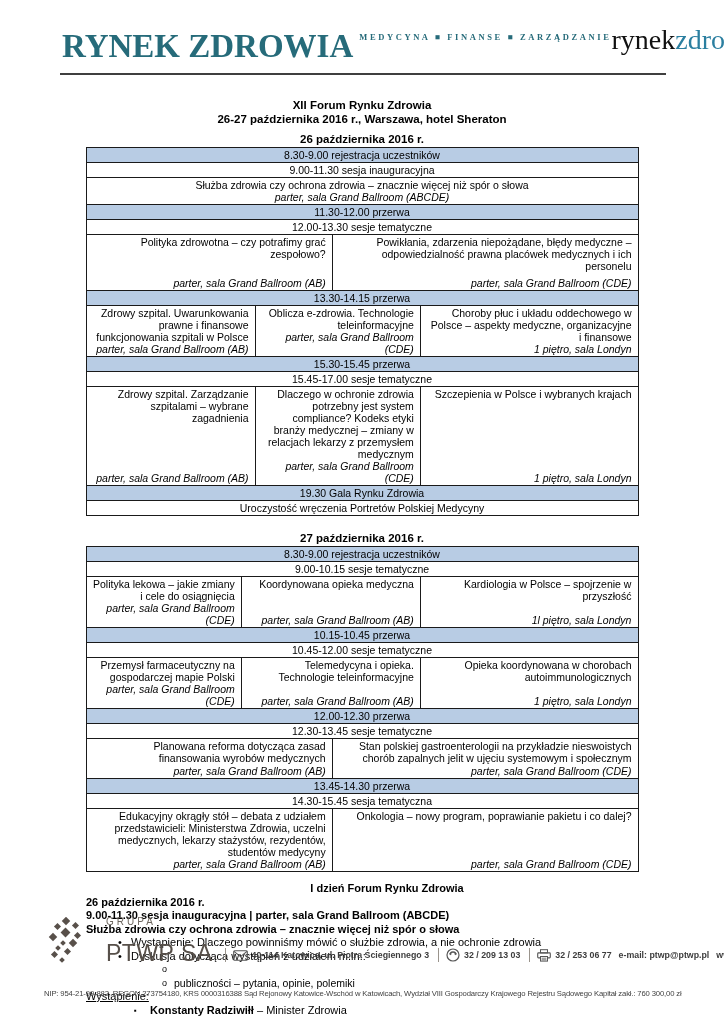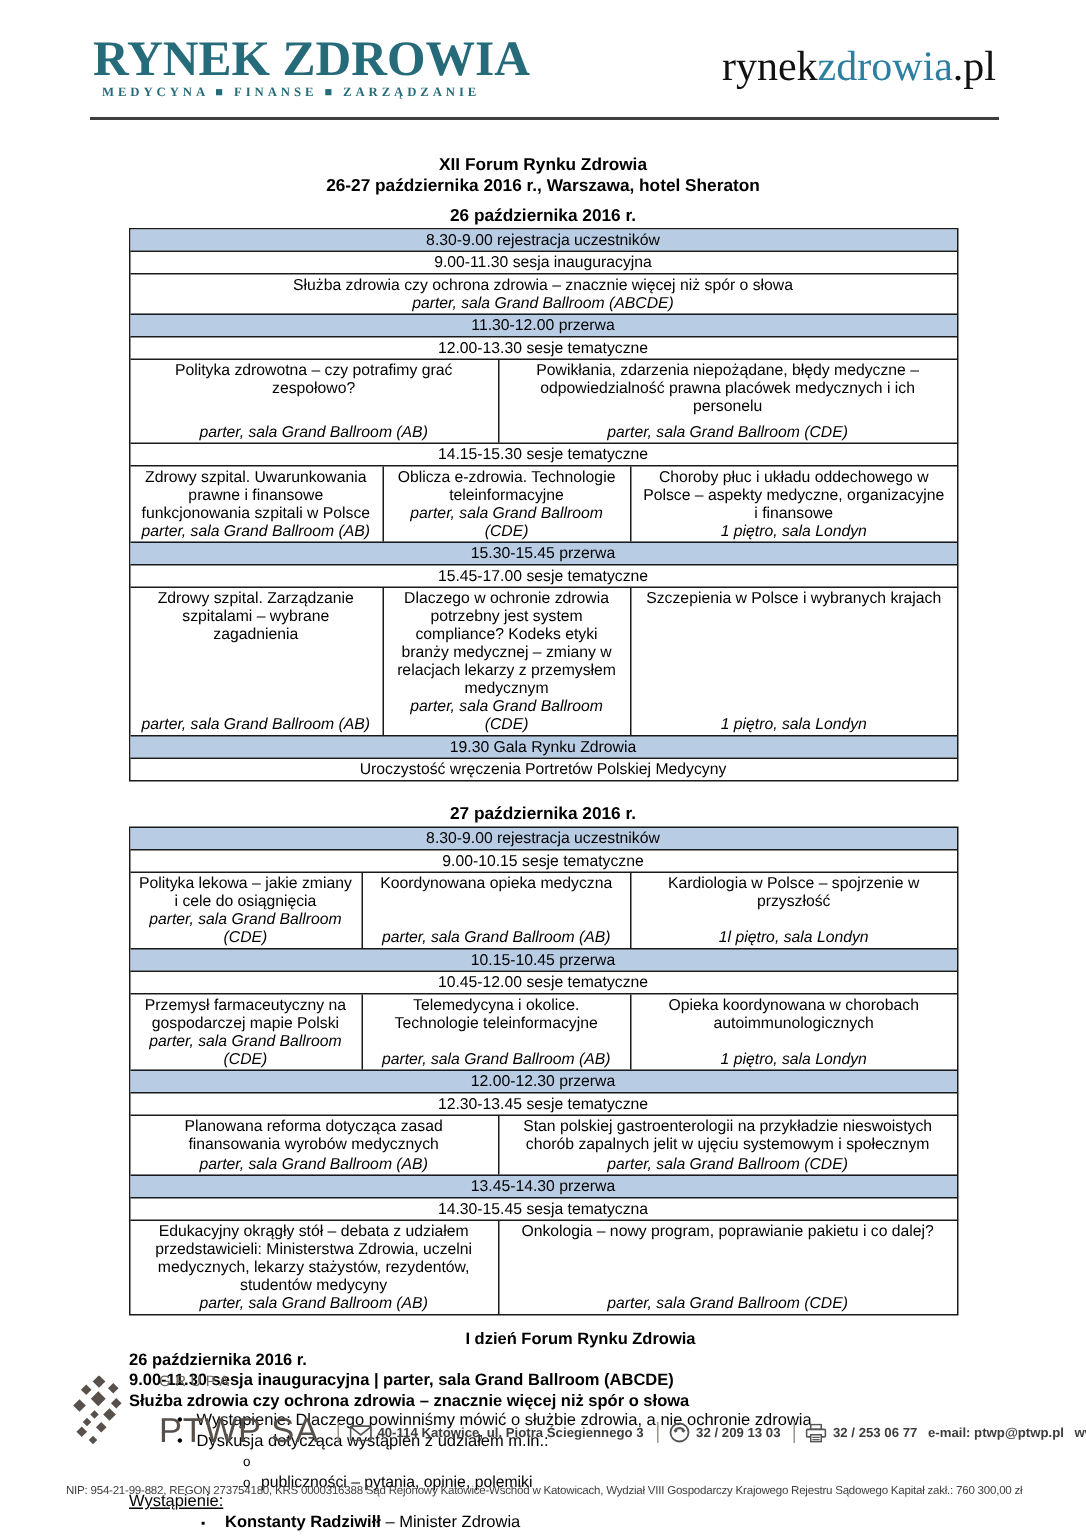--- a/index.html
+++ b/index.html
@@ -15,21 +15,21 @@
     width:724px;height:1024px;position:relative;overflow:hidden;
     background:#ffffff;color:#000;
     font-family:"Liberation Sans", sans-serif;
   }
   
   .masthead{
     margin:0 58px 0 60px;padding:25px 2px 12px 2px;
     border-bottom:2px solid #3f3f3f;
     display:flex;justify-content:space-between;align-items:flex-end;
   }
-  .brand-left{display:flex;flex-direction:column;justify-content:space-between;}
+  .brand-left{display:flex;flex-direction:row;justify-content:space-between;}
   .logo-main{
     font-family:"Liberation Serif", serif;font-weight:bold;
     font-size:33px;line-height:30px;color:var(--teal);
     text-transform:uppercase;letter-spacing:0px;white-space:nowrap;
   }
   .logo-sub{
     font-family:"Liberation Serif", serif;font-weight:bold;
     font-size:8.5px;letter-spacing:2.6px;color:var(--teal);
     text-transform:uppercase;margin-top:1px;padding-left:6px;white-space:nowrap;
   }
@@ -40,21 +40,21 @@
   .site-logo .teal{color:var(--site_teal);}
   
   .doc-title{margin-top:23px;text-align:center;font-weight:bold;font-size:11.5px;line-height:14px;}
   .day-heading{text-align:center;font-weight:bold;font-size:11.5px;margin-top:7px;margin-bottom:2px;}
   
   .sched{width:553px;margin:0 auto;border:1px solid var(--border);font-size:10.5px;line-height:12px;}
   .t-row{border-top:1px solid var(--border);text-align:center;}
   .t-row:first-child{border-top:none;}
   .t-row.band{background:var(--band);padding:1px 2px;line-height:12px;}
   .t-row.plain{padding:1px 2px;}
-  .t-row.cols{display:flex;align-items:stretch;}
+  .t-row.cols{display:flex;align-items:stretch;text-align:right;}
   .cell{
     display:flex;flex-direction:column;justify-content:space-between;
     padding:1px 6px 1px 6px;border-left:1px solid var(--border);
   }
   .cell:first-child{border-left:none;}
   .s-title{white-space:pre-line;}
   .s-room{font-style:italic;}
   .t-row.session{padding:1px 2px;}
   .w2 .cell:nth-child(1){width:44.5%;}
   .w2 .cell:nth-child(2){width:55.5%;}
@@ -124,21 +124,21 @@
   <div class="t-row cols w2 mh56">
     <div class="cell">
       <div class="s-title">Polityka zdrowotna – czy potrafimy grać zespołowo?</div>
       <div class="s-room">parter, sala Grand Ballroom (AB)</div>
     </div>
     <div class="cell">
       <div class="s-title">Powikłania, zdarzenia niepożądane, błędy medyczne – odpowiedzialność prawna placówek medycznych i ich personelu</div>
       <div class="s-room">parter, sala Grand Ballroom (CDE)</div>
     </div>
   </div>
-  <div class="t-row plain"><span>14.15-15.30 sesje tematyczne</span></div>
+  <div class="t-row band"><span>13.30-14.15 przerwa</span></div>
   <div class="t-row cols w3a mh50">
     <div class="cell">
       <div class="s-title">Zdrowy szpital. Uwarunkowania prawne i finansowe funkcjonowania szpitali w Polsce</div>
       <div class="s-room">parter, sala Grand Ballroom (AB)</div>
     </div>
     <div class="cell">
       <div class="s-title">Oblicza e-zdrowia. Technologie teleinformacyjne</div>
       <div class="s-room">parter, sala Grand Ballroom (CDE)</div>
     </div>
     <div class="cell">
@@ -185,21 +185,21 @@
     </div>
   </div>
   <div class="t-row band"><span>10.15-10.45 przerwa</span></div>
   <div class="t-row plain"><span>10.45-12.00 sesje tematyczne</span></div>
   <div class="t-row cols w3b mh38">
     <div class="cell">
       <div class="s-title">Przemysł farmaceutyczny na gospodarczej mapie Polski</div>
       <div class="s-room">parter, sala Grand Ballroom (CDE)</div>
     </div>
     <div class="cell">
-      <div class="s-title">Telemedycyna i okolice. Technologie teleinformacyjne</div>
+      <div class="s-title">Telemedycyna i opieka. Technologie teleinformacyjne</div>
       <div class="s-room">parter, sala Grand Ballroom (AB)</div>
     </div>
     <div class="cell">
       <div class="s-title">Opieka koordynowana w chorobach autoimmunologicznych</div>
       <div class="s-room">1 piętro, sala Londyn</div>
     </div>
   </div>
   <div class="t-row band"><span>12.00-12.30 przerwa</span></div>
   <div class="t-row plain"><span>12.30-13.45 sesje tematyczne</span></div>
   <div class="t-row cols w2 mh40">

